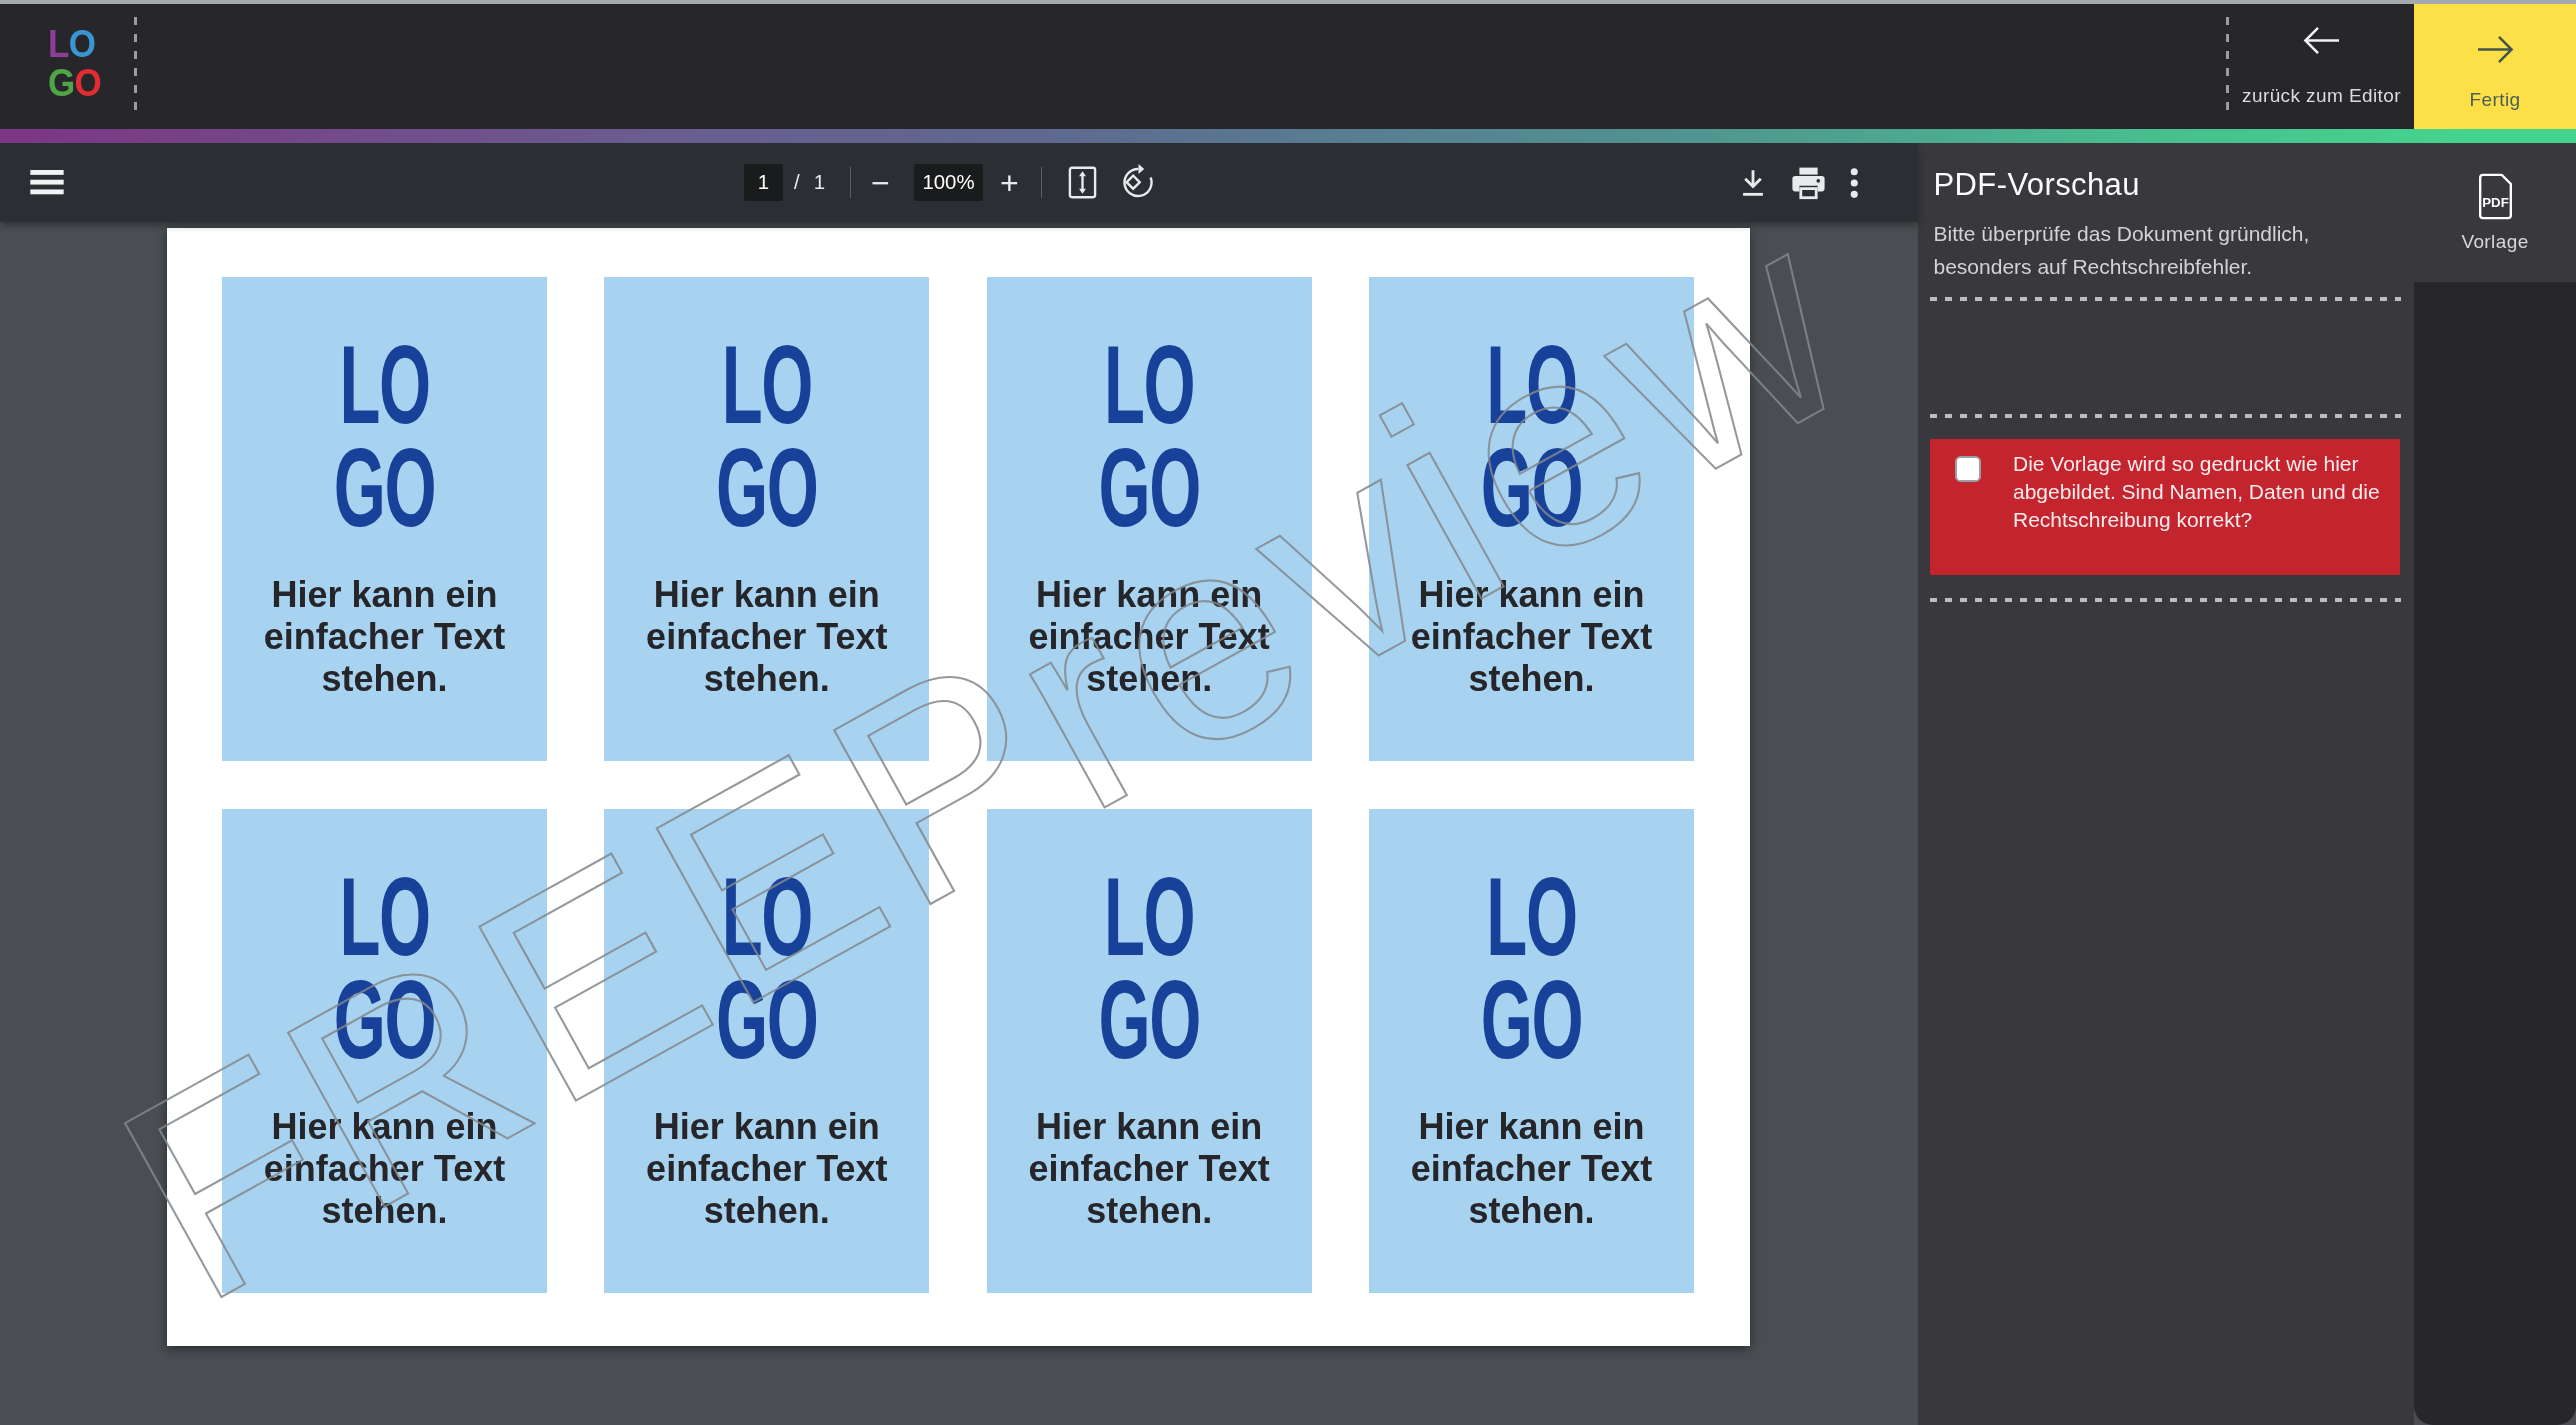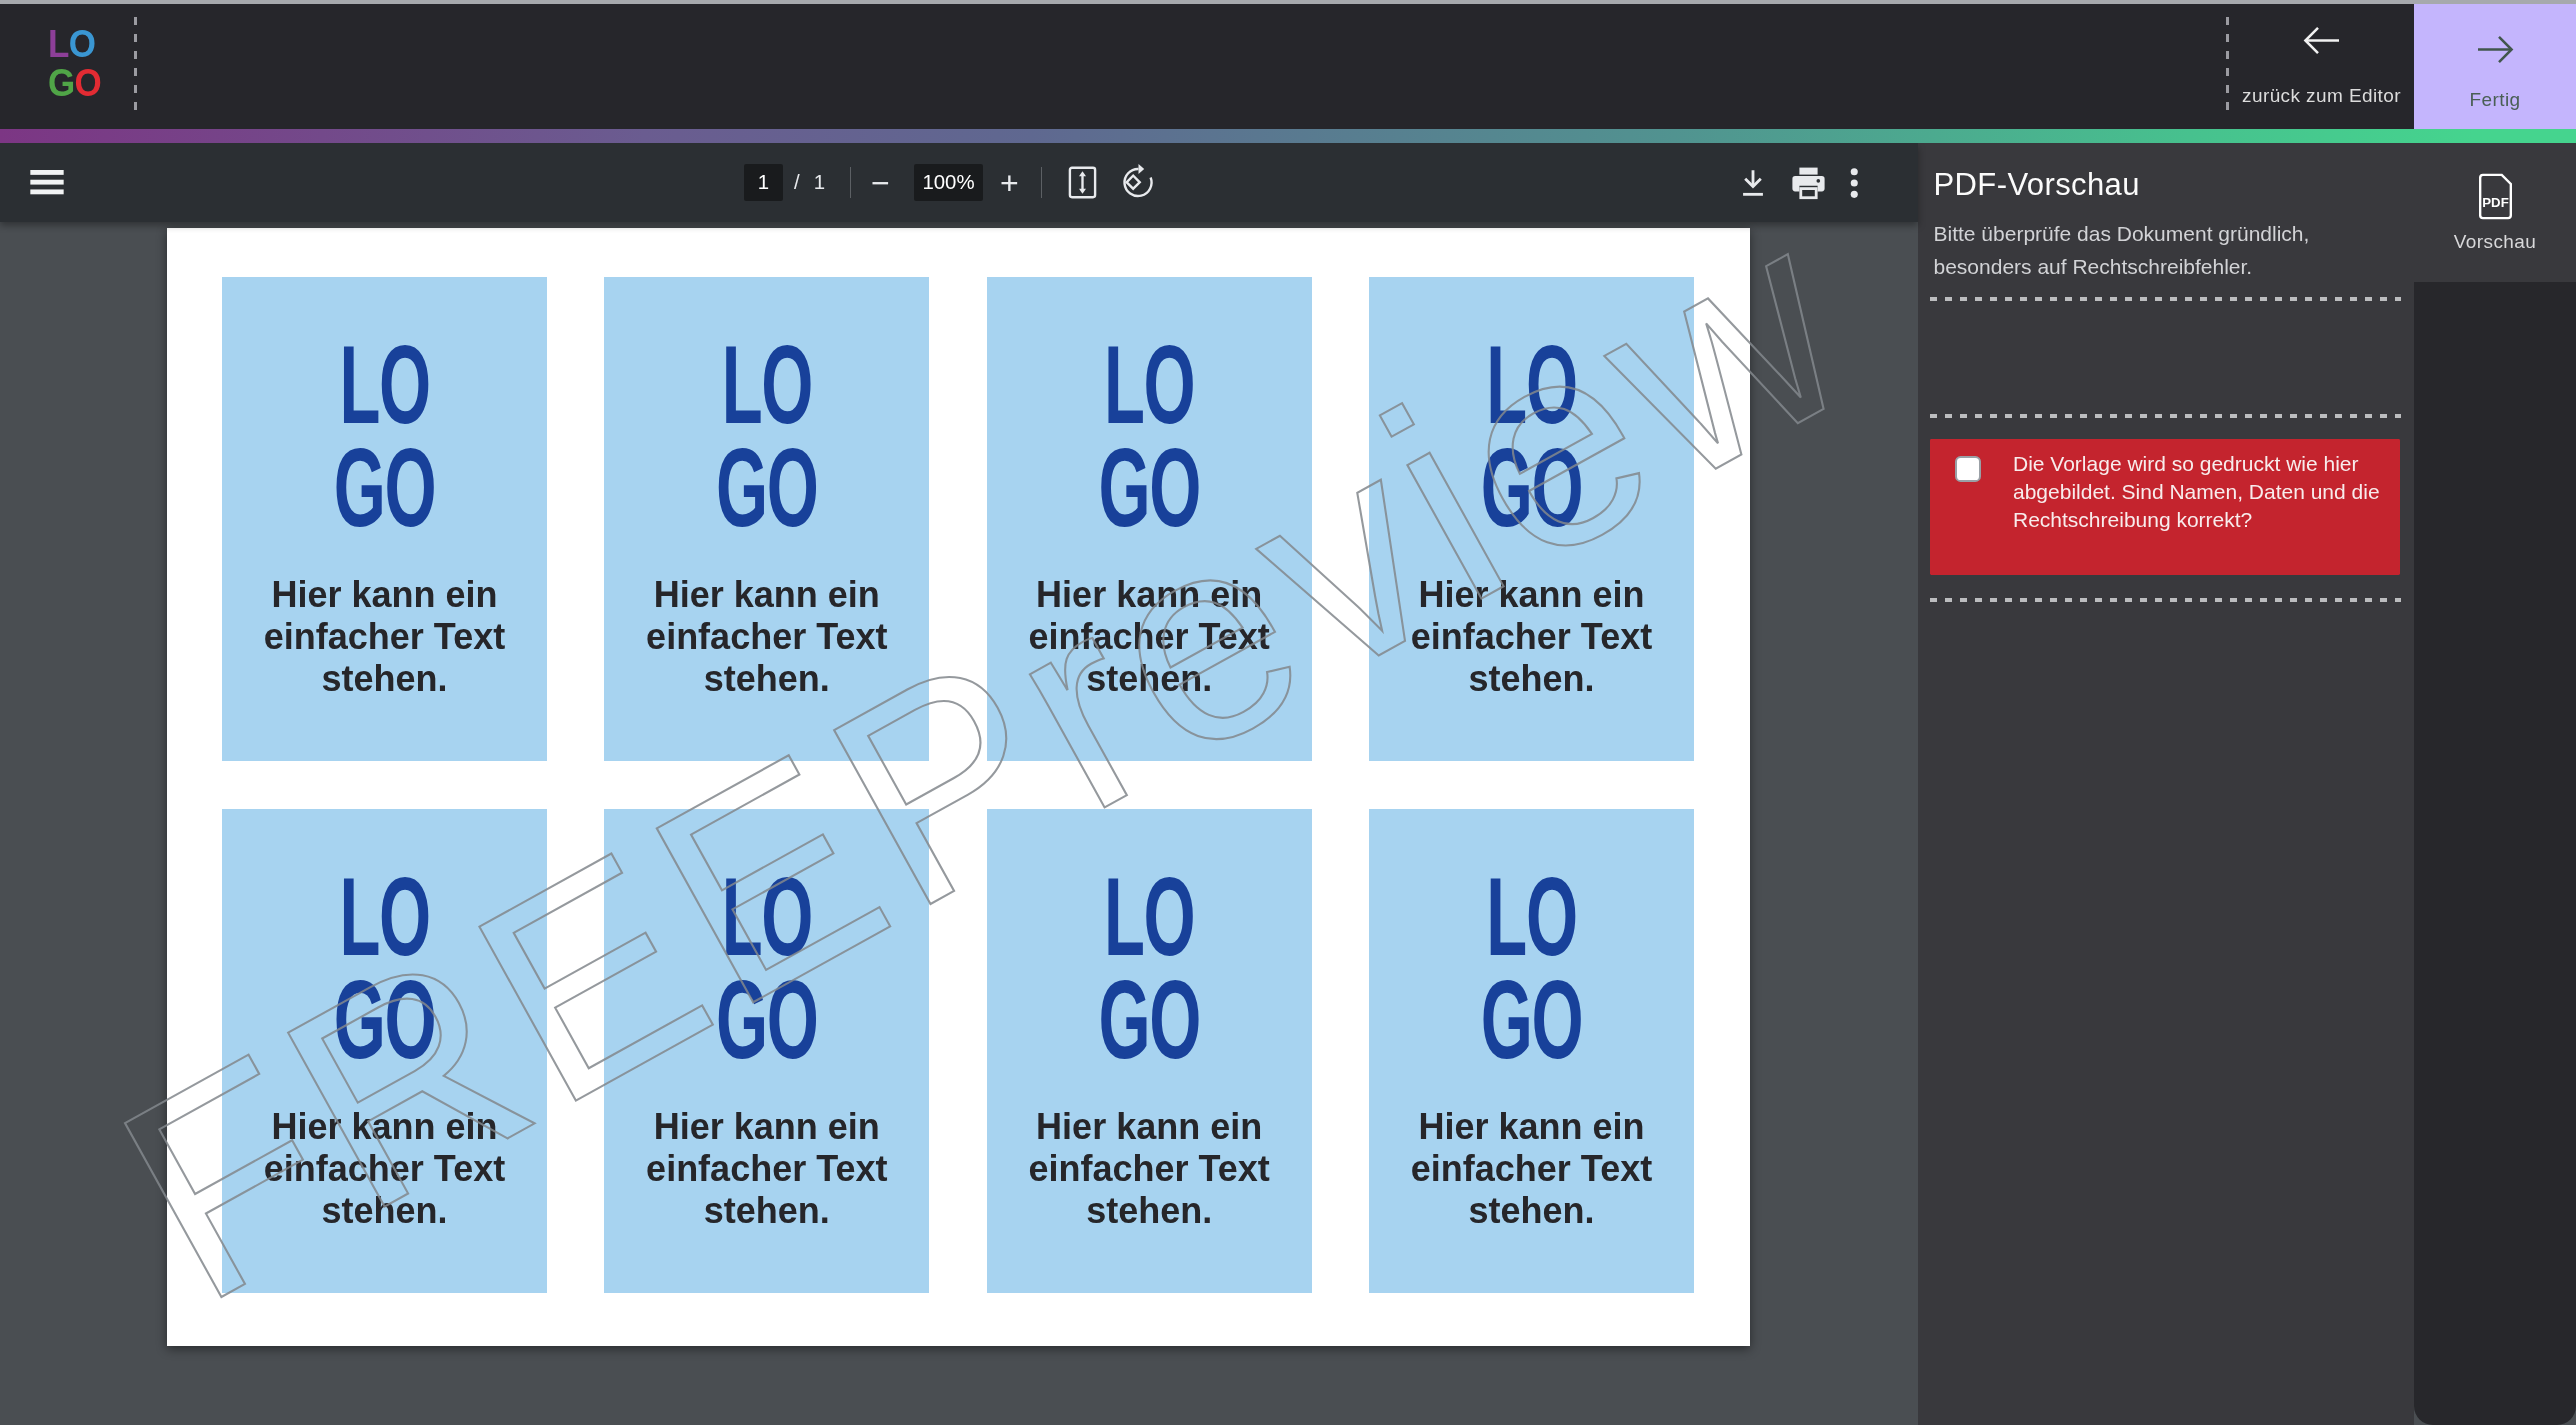--- a/index.html
+++ b/index.html
@@ -13,21 +13,21 @@
   
   .header { position:absolute; left:0; top:0; width:100%; height:129px; background:#26262b; z-index:10; }
   .brand { position:absolute; left:48px; top:24px; font-weight:800; font-size:35px; line-height:35px;
            letter-spacing:-0.7px; transform:scaleY(1.1); transform-origin:top left; }
   .hdr-vdivider { position:absolute; width:2.8px; background:repeating-linear-gradient(180deg,#9b9ba1 0 7.8px,transparent 7.8px 17px); }
   .hdr-vdivider.left { left:134px; top:17px; height:99px; }
   .hdr-vdivider.right { left:2226px; top:17px; height:99px; }
   .back-btn { position:absolute; left:2229px; top:0; width:185px; height:129px; background:transparent;
               display:flex; flex-direction:column; align-items:center; justify-content:center; gap:27px; cursor:pointer; }
   .back-btn .lbl { color:#dcdcdc; font-size:19px; letter-spacing:0.4px; }
-  .done-btn { position:absolute; left:2414px; top:0; width:162px; height:143px; background:#c4b5fd; z-index:12;
+  .done-btn { position:absolute; left:2414px; top:0; width:162px; height:143px; background:#fde047; z-index:12;
               display:flex; flex-direction:column; align-items:center; justify-content:center; gap:22px; cursor:pointer; }
   .done-btn .lbl { color:#4a5f55; font-size:19px; letter-spacing:0.4px; }
 
   
   .grad-bar { position:absolute; left:0; top:129px; width:100%; height:14px; z-index:11;
     background:linear-gradient(90deg,#7c3684 0%,#6a5c90 25%,#5f6890 40%,#519390 65%,#47c18e 85%,#45d48e 96%); }
 
   
   .pdf-toolbar { position:absolute; left:0; top:143px; width:1918px; height:79px; background:#2b2f33; z-index:6;
                  box-shadow:0 3.5px 7px rgba(0,0,0,0.35); }
@@ -276,17 +276,17 @@
   </div>
 
   <div class="tabstrip">
     <div class="tab-active">
       <span>
         <svg width="39" height="49" viewBox="0 0 56 70" fill="none" stroke="#ffffff" stroke-width="3.4">
           <path d="M6 8 a4 4 0 0 1 4 -4 H37 L50 17 V62 a4 4 0 0 1 -4 4 H10 a4 4 0 0 1 -4 -4 Z"></path>
           <text x="28" y="50" text-anchor="middle" font-size="19" font-weight="bold" fill="#ffffff" stroke="none" font-family="Liberation Sans, sans-serif">PDF</text>
         </svg>
       </span>
-      <span class="lbl">Vorschau</span>
+      <span class="lbl">Vorlage</span>
     </div>
   </div>
 </div>
 
 
 </body></html>

